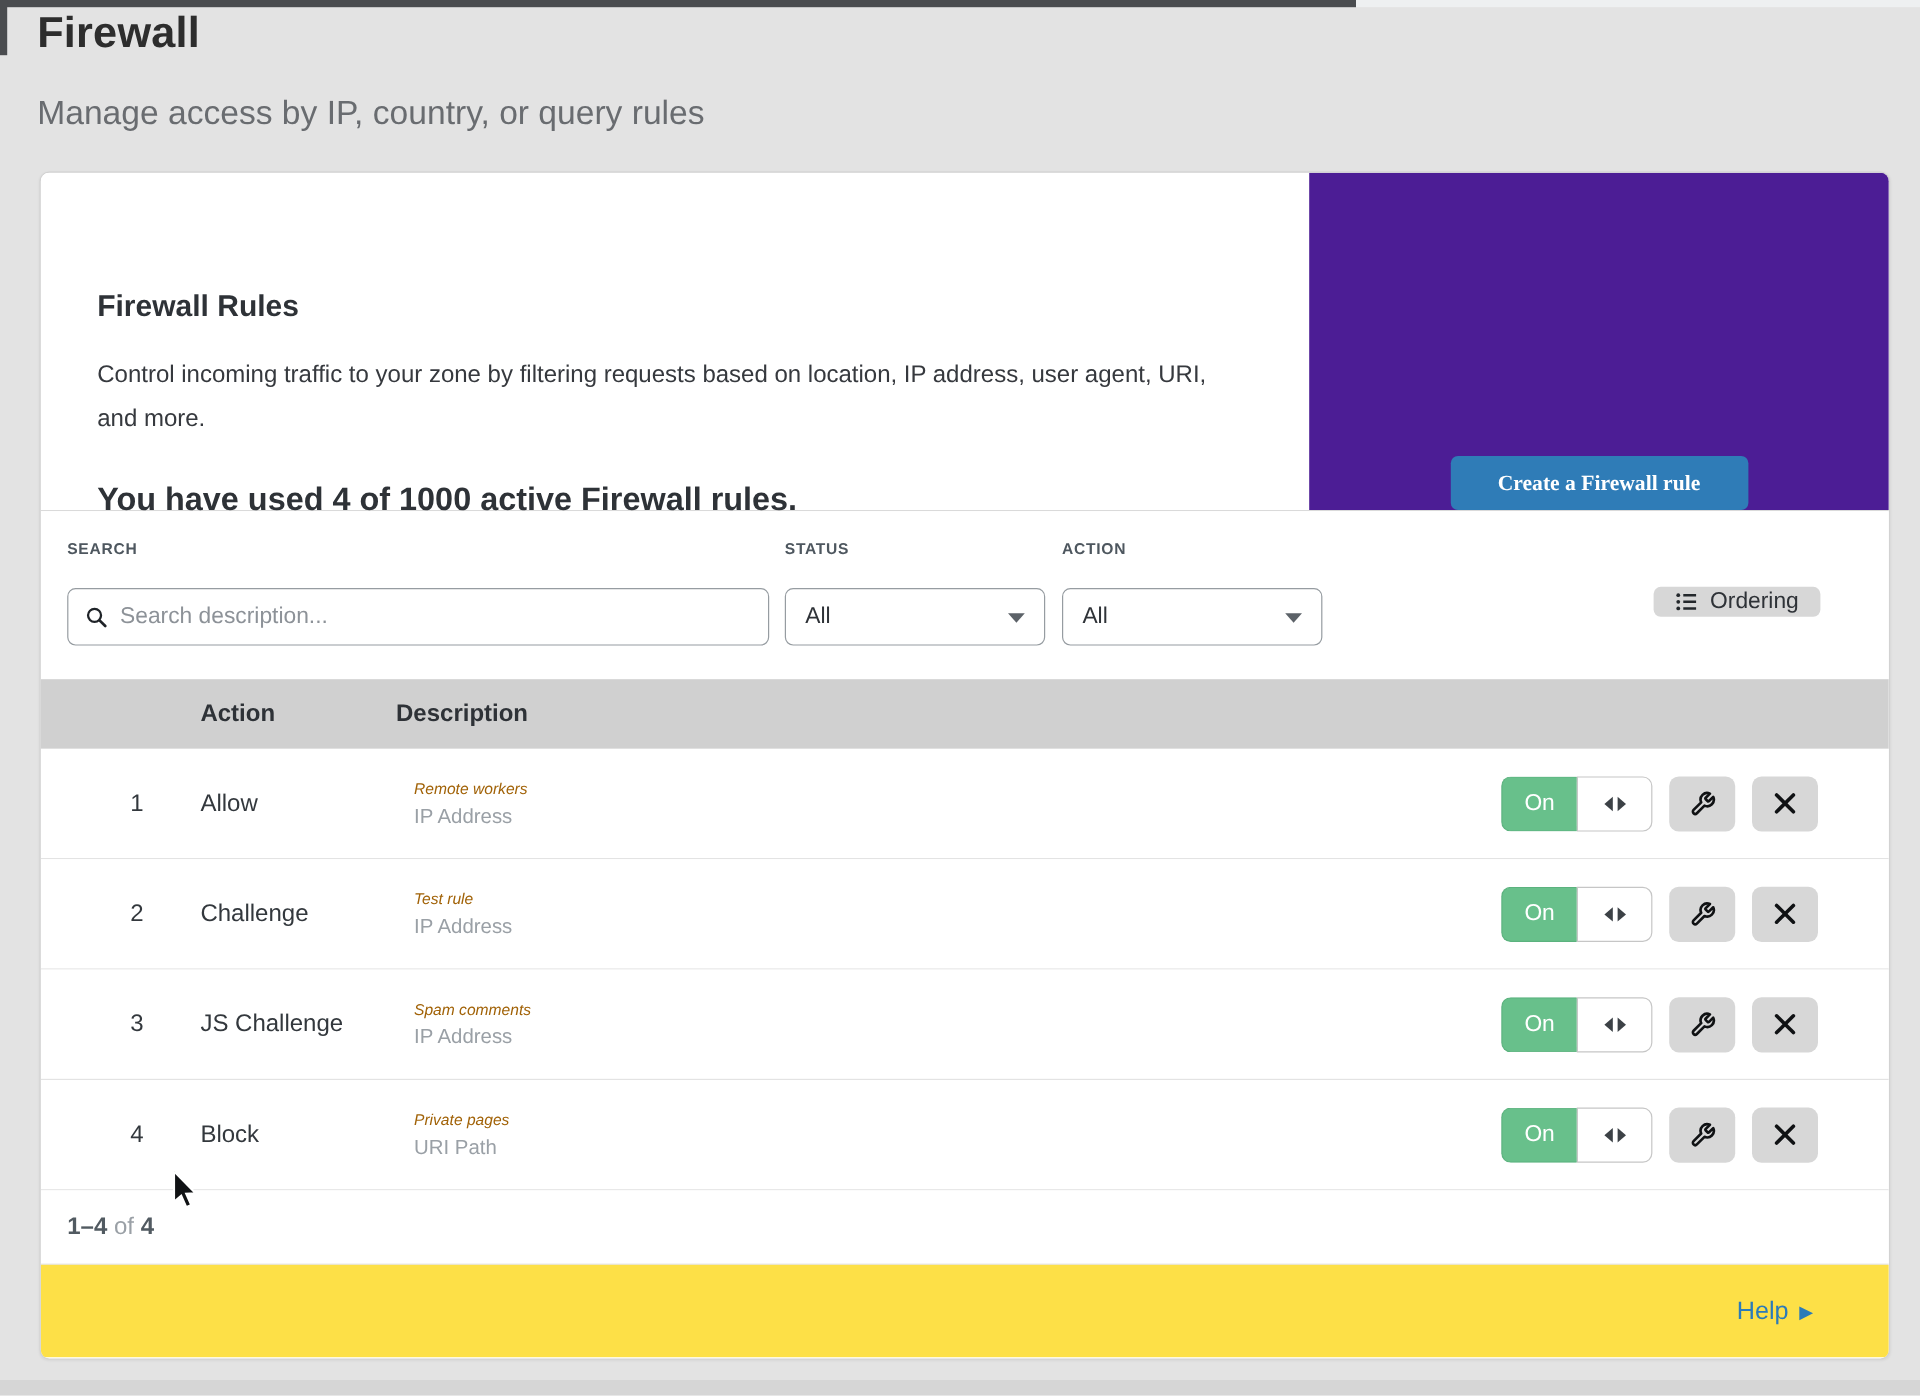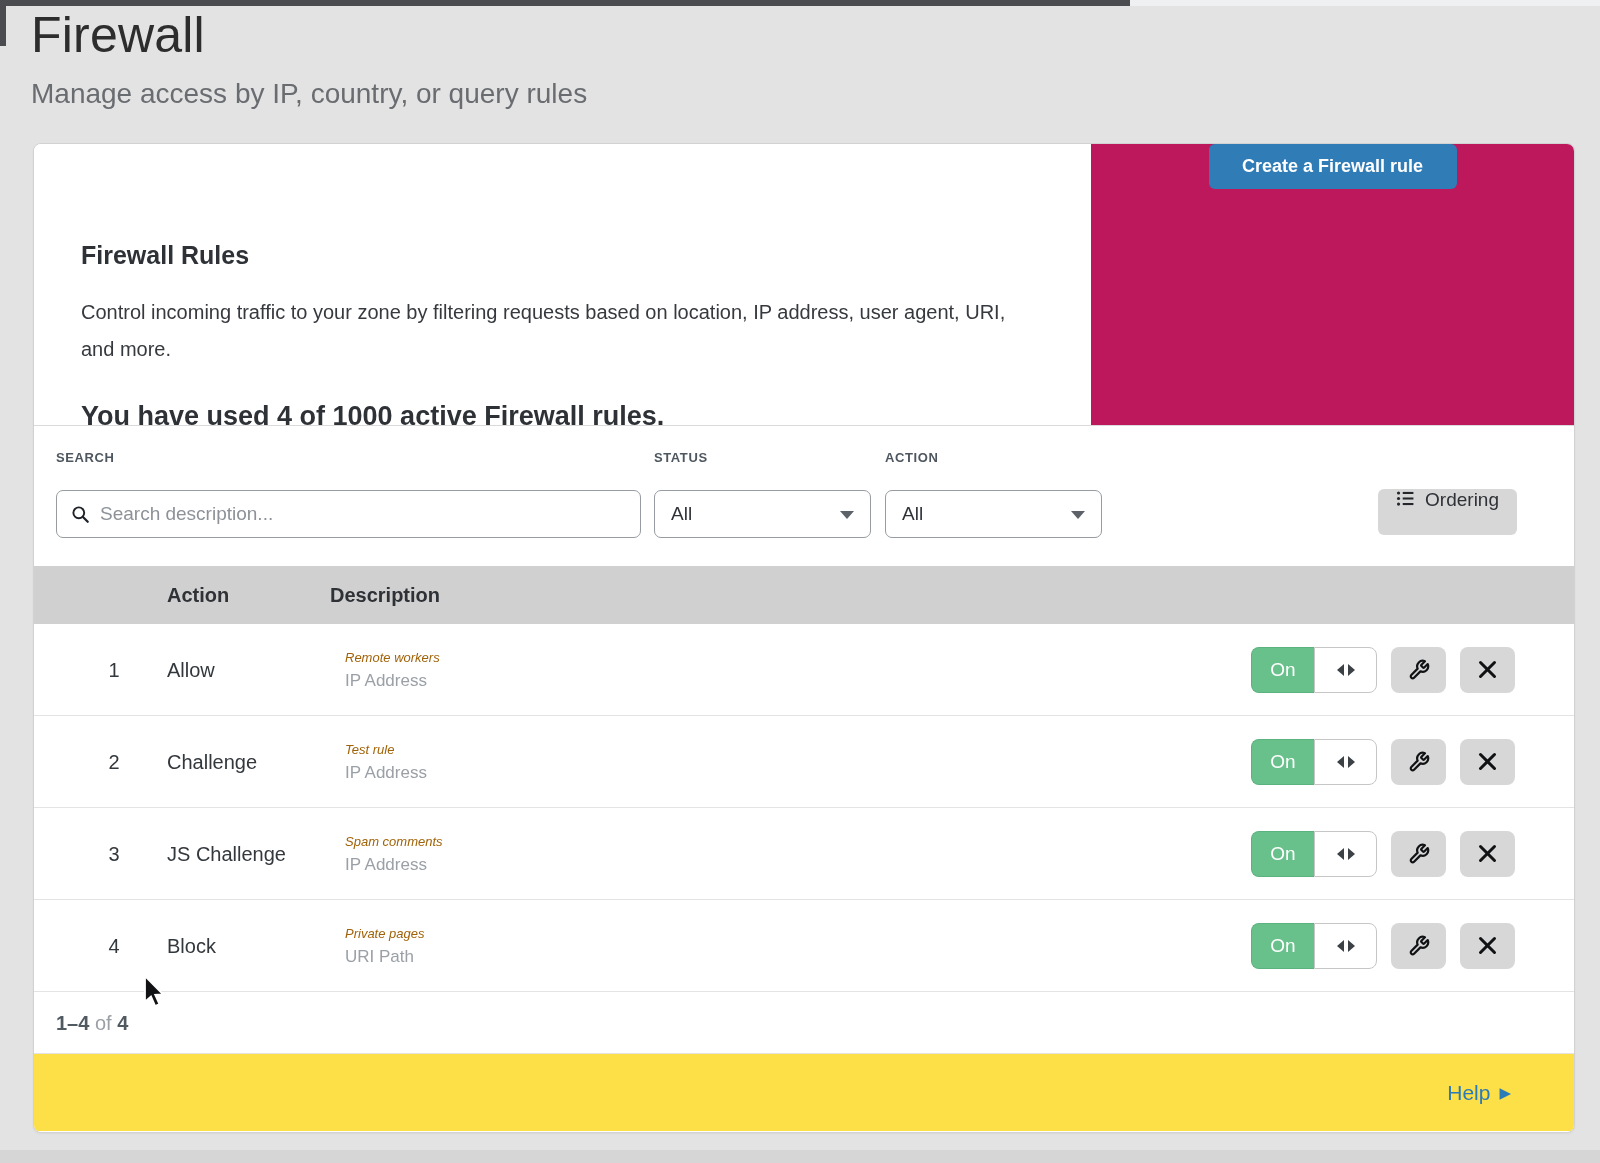--- a/index.html
+++ b/index.html
@@ -13,38 +13,38 @@
   }
   
   .edge-top-dark { position:absolute; left:0; top:0; width:1130px; height:6px; background:#4a4c4f; }
   .edge-top-light { position:absolute; left:1130px; top:0; width:470px; height:6px; background:#eef0f1; }
   .edge-left-dark { position:absolute; left:0; top:0; width:6px; height:46px; background:#4a4c4f; }
   .edge-bottom { position:absolute; left:0; bottom:0; width:1600px; height:13px; background:#d6d6d6; }
 
   
   .page-title {
     position:absolute; left:31px; top:6px;
-    font-size:50px; font-weight:400; color:#2d2d2d; letter-spacing:.2px;
+    font-size:36px; font-weight:700; color:#2d2d2d; letter-spacing:.2px;
   }
   .page-subtitle {
     position:absolute; left:31px; top:78px;
     font-size:28px; font-weight:400; color:#696c70;
   }
 
   
   .card {
     position:absolute; left:33px; top:143px; width:1542px; height:990px;
     background:#ffffff; border:1px solid #d2d2d2; border-radius:8px;
     overflow:hidden; box-shadow:0 1px 2px rgba(0,0,0,.05);
   }
 
   
   .intro { position:relative; height:282px; border-bottom:1px solid #dadada; display:flex; }
   .intro-left { width:1057px; background:#ffffff; padding:50px 60px 0 47px; }
-  .intro-right { flex:1; background:#be185d; display:flex; align-items:flex-start; justify-content:center; }
+  .intro-right { flex:1; background:#4c1d95; display:flex; align-items:flex-end; justify-content:center;font-family:Liberation Serif, serif; }
   .intro-heading { font-size:25px; font-weight:700; color:#2e3237; margin-bottom:24px;margin-top:47px; }
   .intro-desc { font-size:20px; line-height:37px; color:#36393e; max-width:960px; }
   .intro-usage { margin-top:33px; font-size:27px; font-weight:700; color:#2e3237; }
   .create-btn {
     background:#2f7cb7; color:#ffffff; border:none; border-radius:6px;
     font-family:inherit; font-size:18px; font-weight:600;
     padding:0 24px; height:45px; min-width:248px; cursor:pointer;
   }
 
   
@@ -70,23 +70,23 @@
     position:relative; width:217px; height:48px; border:1px solid #969ca1; border-radius:7px;
     background:#fff; display:flex; align-items:center; padding:0 16px;
     font-size:19px; color:#2f3338; cursor:pointer;
   }
   .select-caret {
     position:absolute; right:16px; top:50%; margin-top:-3px;
     width:0; height:0; border-left:7px solid transparent; border-right:7px solid transparent;
     border-top:8px solid #5c6268;
   }
   .ordering-btn {
-    position:absolute; right:57px; top:63px; height:46px;
+    position:absolute; right:57px; top:63px; height:25px;
     background:#d7d7d7; border:none; border-radius:6px; cursor:pointer;
-    display:flex; align-items:flex-start; gap:10px; padding:0 18px;
+    display:flex; align-items:center; gap:10px; padding:0 18px;
     font-family:inherit; font-size:19px; color:#2e3237;
   }
 
   
   .thead {
     height:58px; background:#d0d0d0; position:relative;
   }
   .th { position:absolute; top:50%; transform:translateY(-50%); font-size:20px; font-weight:700; color:#2e3237; }
   .th-action { left:133px; }
   .th-desc { left:296px; }

